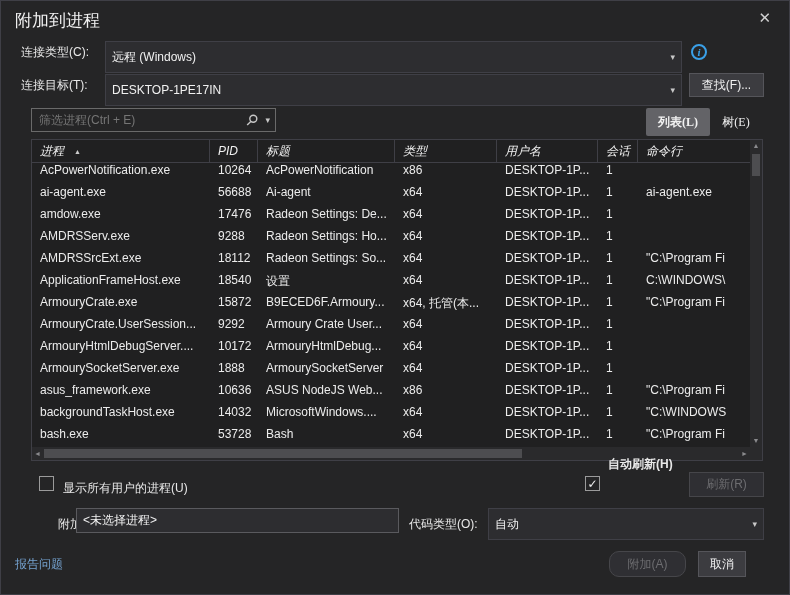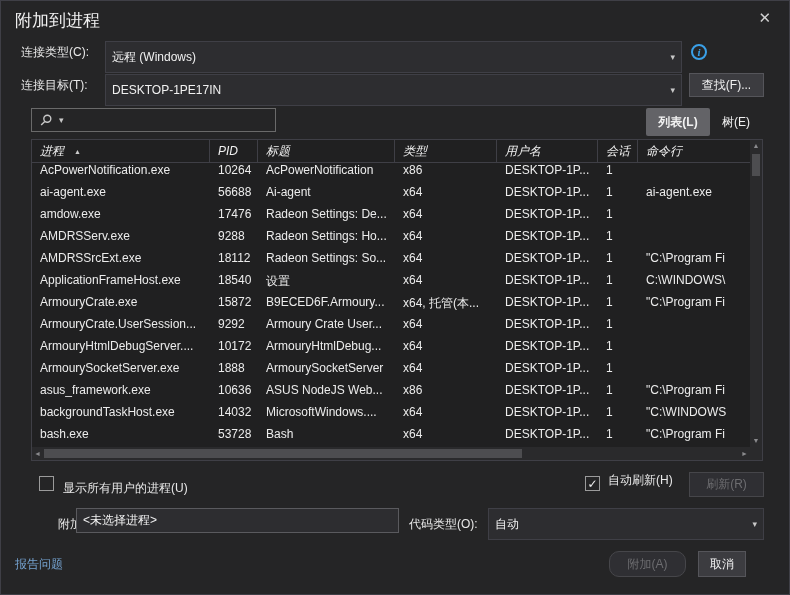--- a/index.html
+++ b/index.html
@@ -22,21 +22,21 @@
        justify-content:center;cursor:pointer;}
   .btn.disabled{background:#2f2f33;border-color:#46464a;color:#6d6d70;cursor:default;}
   .info-icon{width:16px;height:16px;border:2px solid #3aa0e8;border-radius:50%;color:#3aa0e8;
              font-size:11px;font-weight:bold;display:flex;align-items:center;justify-content:center;
              font-family:"Liberation Serif",serif;font-style:italic;}
 
   
   .filterbox{background:#252526;border:1px solid #6a6a6a;height:24px;display:flex;align-items:center;padding:0 5px;}
   .filterbox input{flex:1;background:transparent;border:none;outline:none;color:#bbb;font-size:12px;min-width:0;}
   .mag{width:14px;height:14px;margin:0 2px;}
-  .toggle{height:28px;display:flex;align-items:center;justify-content:center;color:#f1f1f1;cursor:pointer;}
+  .toggle{height:28px;display:flex;align-items:center;justify-content:center;color:#f1f1f1;cursor:pointer;font-family:Liberation Serif, serif;}
   .toggle.sel{background:#636367;font-weight:bold;border-radius:2px;}
 
   
   .table{left:30px;top:138px;width:732px;height:322px;background:#202021;border:1px solid #3f3f46;}
   .thead{position:absolute;left:0;top:0;right:12px;height:23px;display:flex;align-items:stretch;
          border-bottom:1px solid #3f3f46;background:#202021;font-style:italic;}
   .th{display:flex;align-items:center;padding-left:8px;color:#f1f1f1;border-right:1px solid #3f3f46;
       white-space:nowrap;overflow:hidden;cursor:pointer;}
   .sort{font-size:7px;color:#cccccc;margin-left:10px;}
   .tbody{position:absolute;left:0;top:23px;right:12px;bottom:13px;overflow:hidden;}
@@ -79,20 +79,21 @@
   <div class="abs info-icon" style="left:690px;top:43px;">i</div>
 
   <div class="abs lbl" style="left:20px;top:73px;">连接目标(T):</div>
   <div class="abs combo" style="left:104px;top:73px;width:577px;">
     <span class="val">DESKTOP-1PE17IN</span>
     <span class="caret">▾</span>
   </div>
   <div class="abs btn" style="left:688px;top:72px;width:75px;height:24px;">查找(F)...</div>
 
   <div class="abs filterbox" style="left:30px;top:107px;width:245px;">
+    <input placeholder="筛选进程(Ctrl + E)" style="">
     <svg class="mag" viewBox="0 0 16 16">
       <circle cx="9.5" cy="6.5" r="4" fill="none" stroke="#c8c8c8" stroke-width="1.6"></circle>
       <line x1="6.6" y1="9.6" x2="2.5" y2="13.7" stroke="#c8c8c8" stroke-width="1.6"></line>
     </svg>
     <span class="caret">▾</span>
   </div>
   <div class="abs toggle sel" style="left:645px;top:107px;width:64px;">列表(L)</div>
   <div class="abs toggle" style="left:712px;top:107px;width:46px;">树(E)</div>
 
   <div class="abs table">
@@ -255,21 +256,21 @@
     </div>
     <div class="corner"></div>
   </div>
 
   <div class="abs cb" style="left:38px;top:475px;"></div>
   <div class="abs lbl" style="left:62px;top:476px;">显示所有用户的进程(U)</div>
 
   <div class="abs cb" style="left:584px;top:475px;">
     <span>✓</span>
   </div>
-  <div class="abs lbl" style="left:607px;top:468px;">自动刷新(H)</div>
+  <div class="abs lbl" style="left:607px;top:452px;font-weight:bold;">自动刷新(H)</div>
   <div class="abs btn disabled" style="left:688px;top:471px;width:75px;height:25px;">刷新(R)</div>
 
   <div class="abs lbl" style="left:25px;top:512px;margin-left:32px;">附加到:</div>
   <div class="abs textbox" style="left:75px;top:507px;width:323px;">
     <span>&lt;未选择进程&gt;</span>
   </div>
   <div class="abs lbl" style="left:408px;top:512px;text-align:right;">代码类型(O):</div>
   <div class="abs combo" style="left:487px;top:507px;width:276px;height:25px;">
     <span class="val">自动</span>
     <span class="caret">▾</span>

